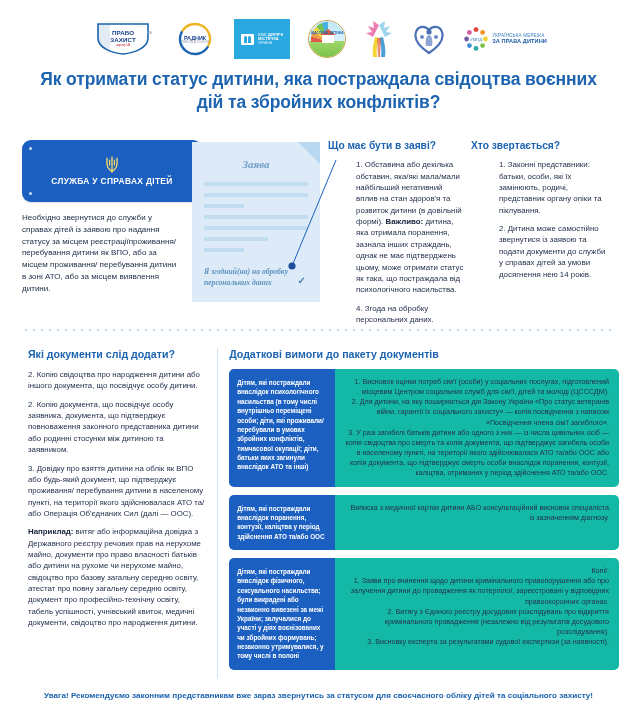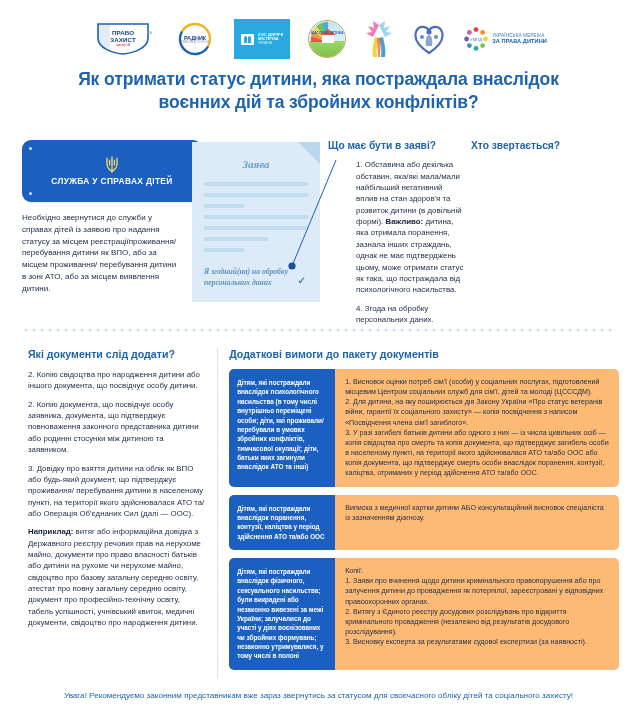--- a/index.html
+++ b/index.html
@@ -186,31 +186,32 @@
   .bl-body p { margin-bottom: 7px; }
   .bl-body b { color: #14223c; }
 
   .req-row { display: flex; margin-bottom: 8px; align-items: stretch; }
   .req-left {
     width: 106px; background: #1b5fc1; color: #fff;
     font-size: 6.35px; font-weight: bold; line-height: 1.48;
     padding: 9px 8px; flex: 0 0 106px;
   }
   .req-right {
-    flex: 1; background: #fdba74; color: #24324c;
+    flex: 1; background: #14b8a6; color: #24324c;
     font-size: 7.15px; line-height: 1.42; padding: 8px 10px;
     border-radius: 0 5px 5px 0;
+    text-align: right;
   }
   .req-row.rounded .req-left { border-radius: 5px 0 0 5px; }
   .footer {
     position: absolute; left: 0; right: 0; top: 684px; height: 22px;
     display: flex; align-items: center; justify-content: center;
   }
   .footer-text {
-    color: #1c63b0; font-weight: normal; font-size: 8.1px; text-align: center;
+    color: #1c63b0; font-weight: bold; font-size: 8.1px; text-align: center;
   }
 </style>
 </head>
 <body>
 
 <div class="page">
 
   <div class="logo-bar">
 
     <div class="logo logo-pravo">
@@ -294,21 +295,21 @@
         </svg>
       </div>
       <div class="net-txt">
         <div class="n1">УКРАЇНСЬКА МЕРЕЖА</div>
         <div class="n2">ЗА ПРАВА ДИТИНИ</div>
       </div>
     </div>
 
   </div>
 
-  <h1 class="title">Як отримати статус дитини, яка постраждала внаслідок воєнних дій та збройних конфліктів?</h1>
+  <h1 class="title">Як отримати статус дитини, яка постраждала свідоцтва воєнних дій та збройних конфліктів?</h1>
 
   <div class="top-row">
 
     <div class="col-service">
       <div class="sign">
         <span class="bolt b1"></span>
           <span class="bolt b2"></span>
         <span class="bolt b3"></span>
           <span class="bolt b4"></span>
         <svg class="tryzub" viewBox="0 0 14 17">
@@ -344,20 +345,24 @@
     <div class="col-what">
       <div class="col-head">Що має бути в заяві?</div>
       <div class="col-body">
         <p><span>1. Обставина або декілька обставин, яка/які мала/мали найбільший негативний вплив на стан здоров'я та розвиток дитини (в довільній формі). </span><b>Важливо:</b><span> дитина, яка отримала поранення, зазнала інших страждань, однак не має підтверджень цьому, може отримати статус як така, що постраждала від психологічного насильства.</span></p>
         <p>4. Згода на обробку персональних даних.</p>
       </div>
     </div>
 
     <div class="col-who">
       <div class="col-head">Хто звертається?</div>
+      <div class="col-body">
+        <p>1. Законні представники: батьки, особи, які їх замінюють, родичі, представник органу опіки та піклування.</p>
+        <p>2. Дитина може самостійно звернутися із заявою та подати документи до служби у справах дітей за умови досягнення нею 14 років.</p>
+      </div>
     </div>
 
   </div>
 
   <div class="dots" id="dots-top"></div>
 
   <div class="bottom">
 
     <div class="bl">
       <div class="sec-head">Які документи слід додати?</div>

